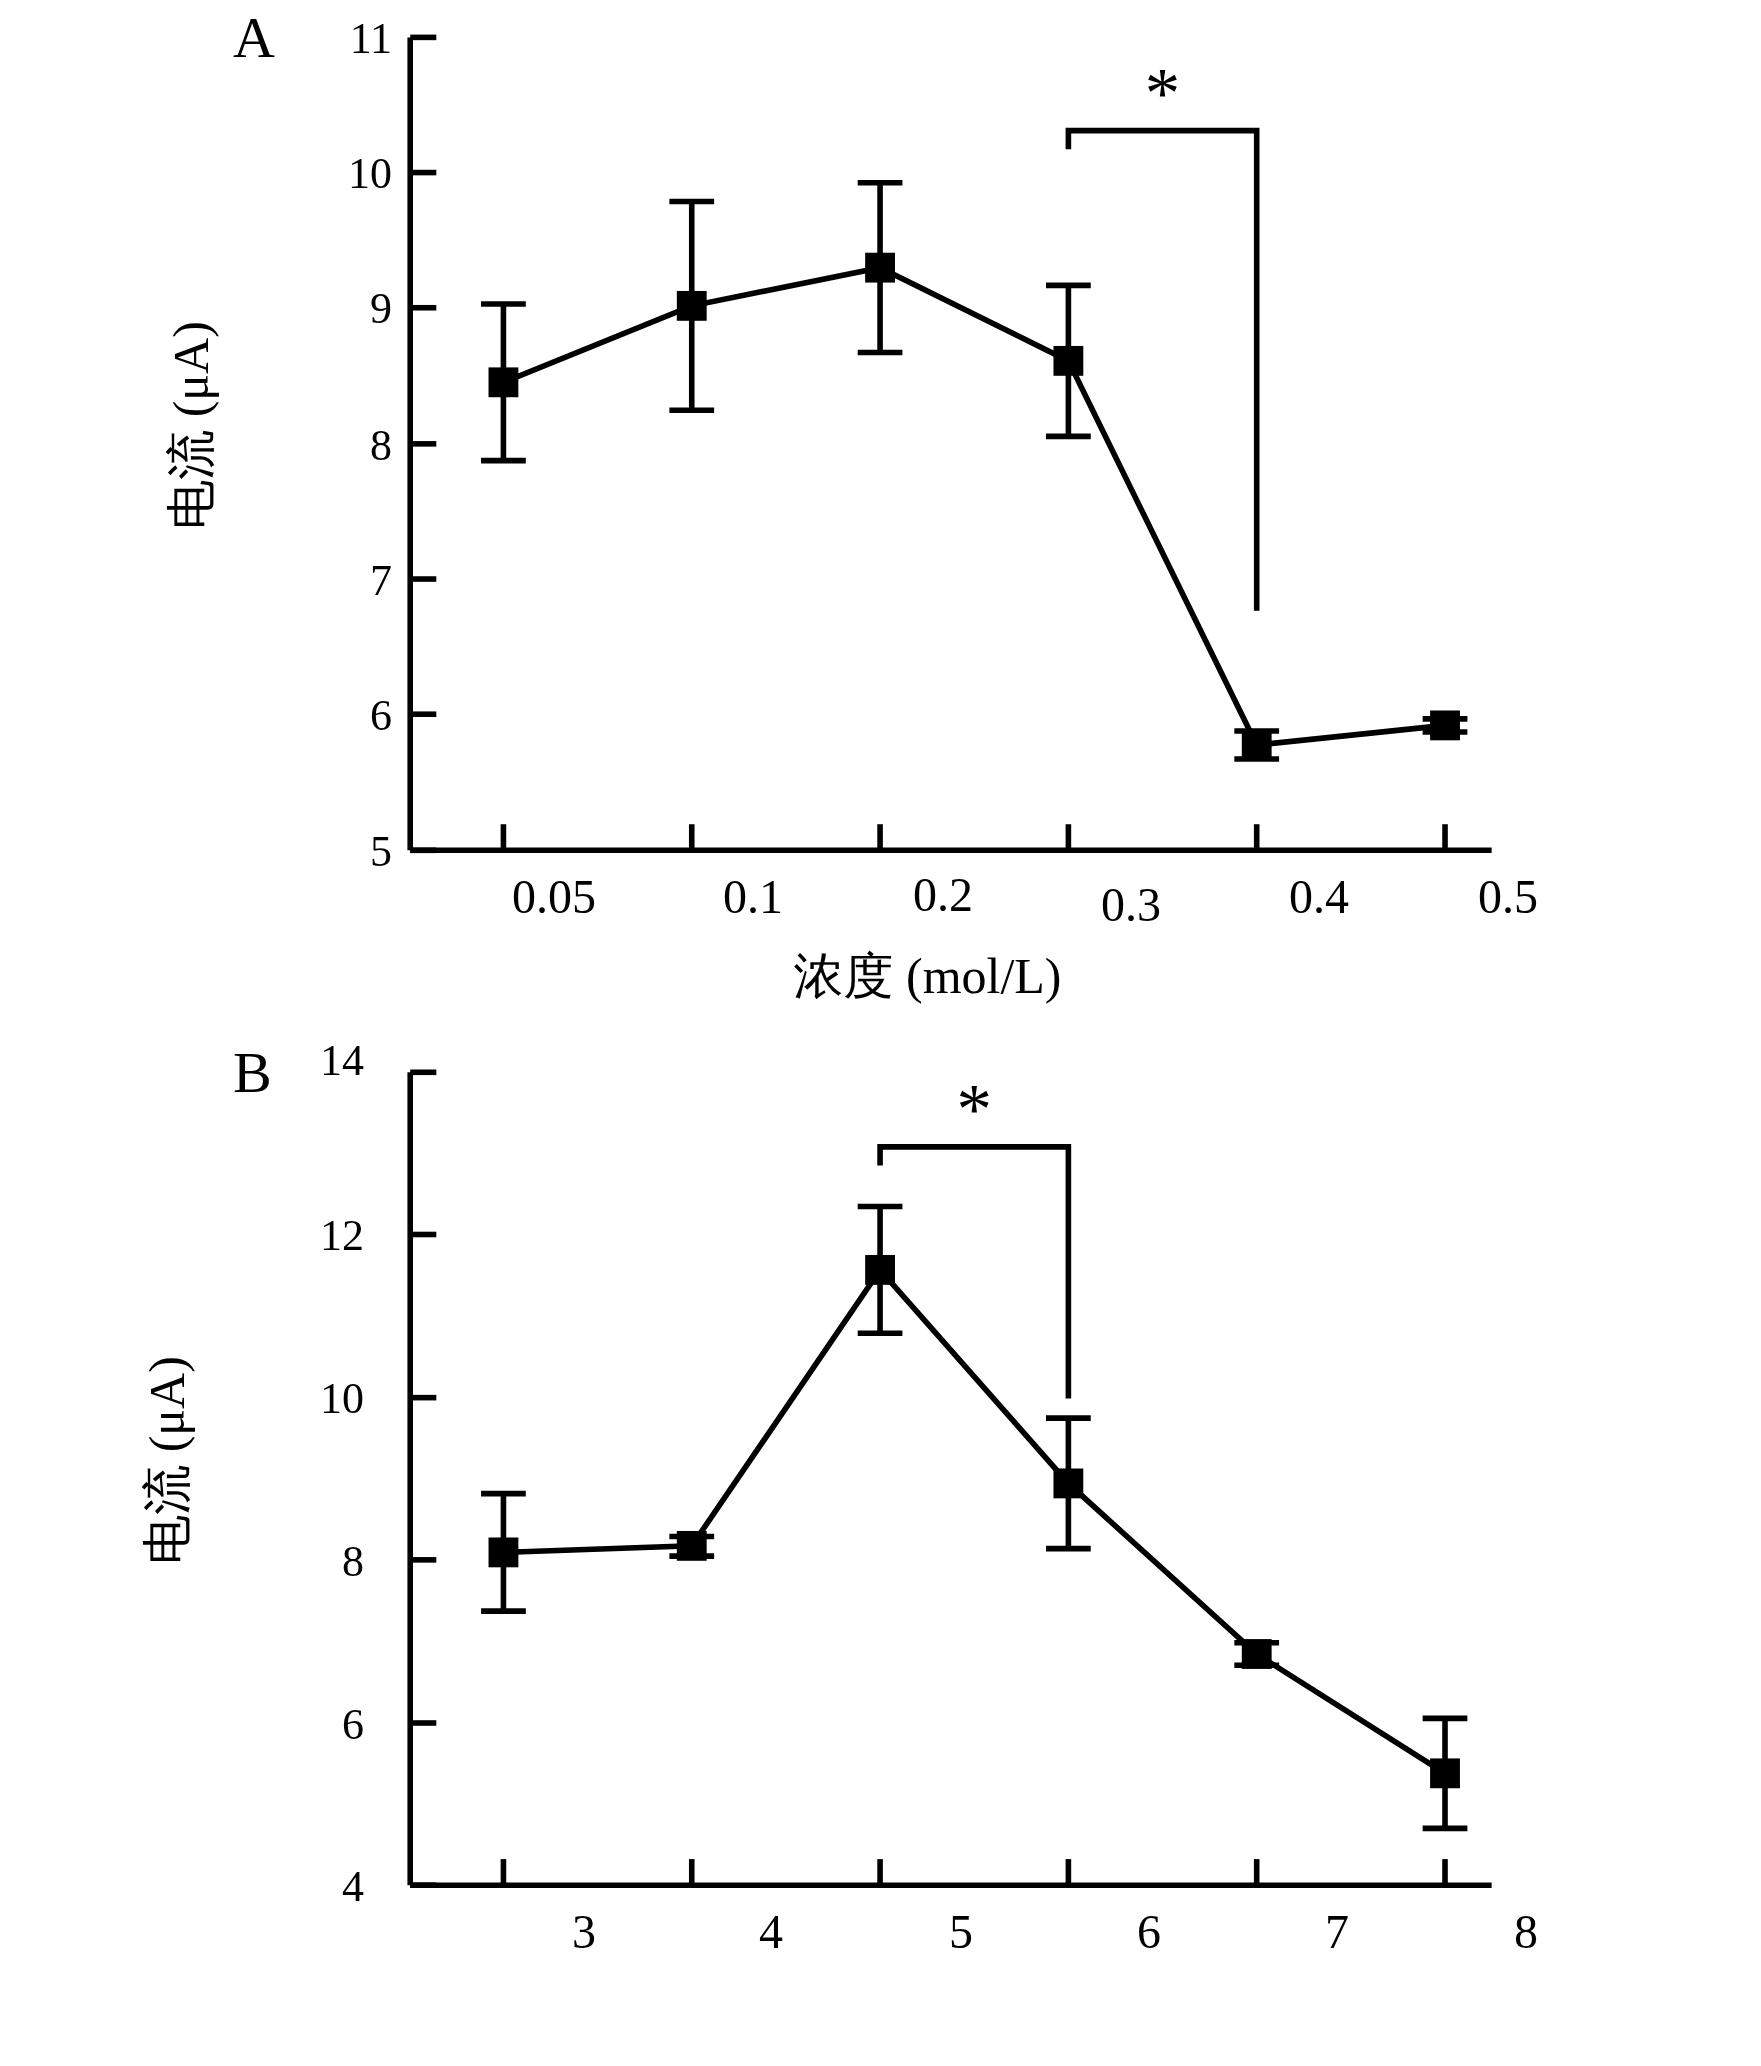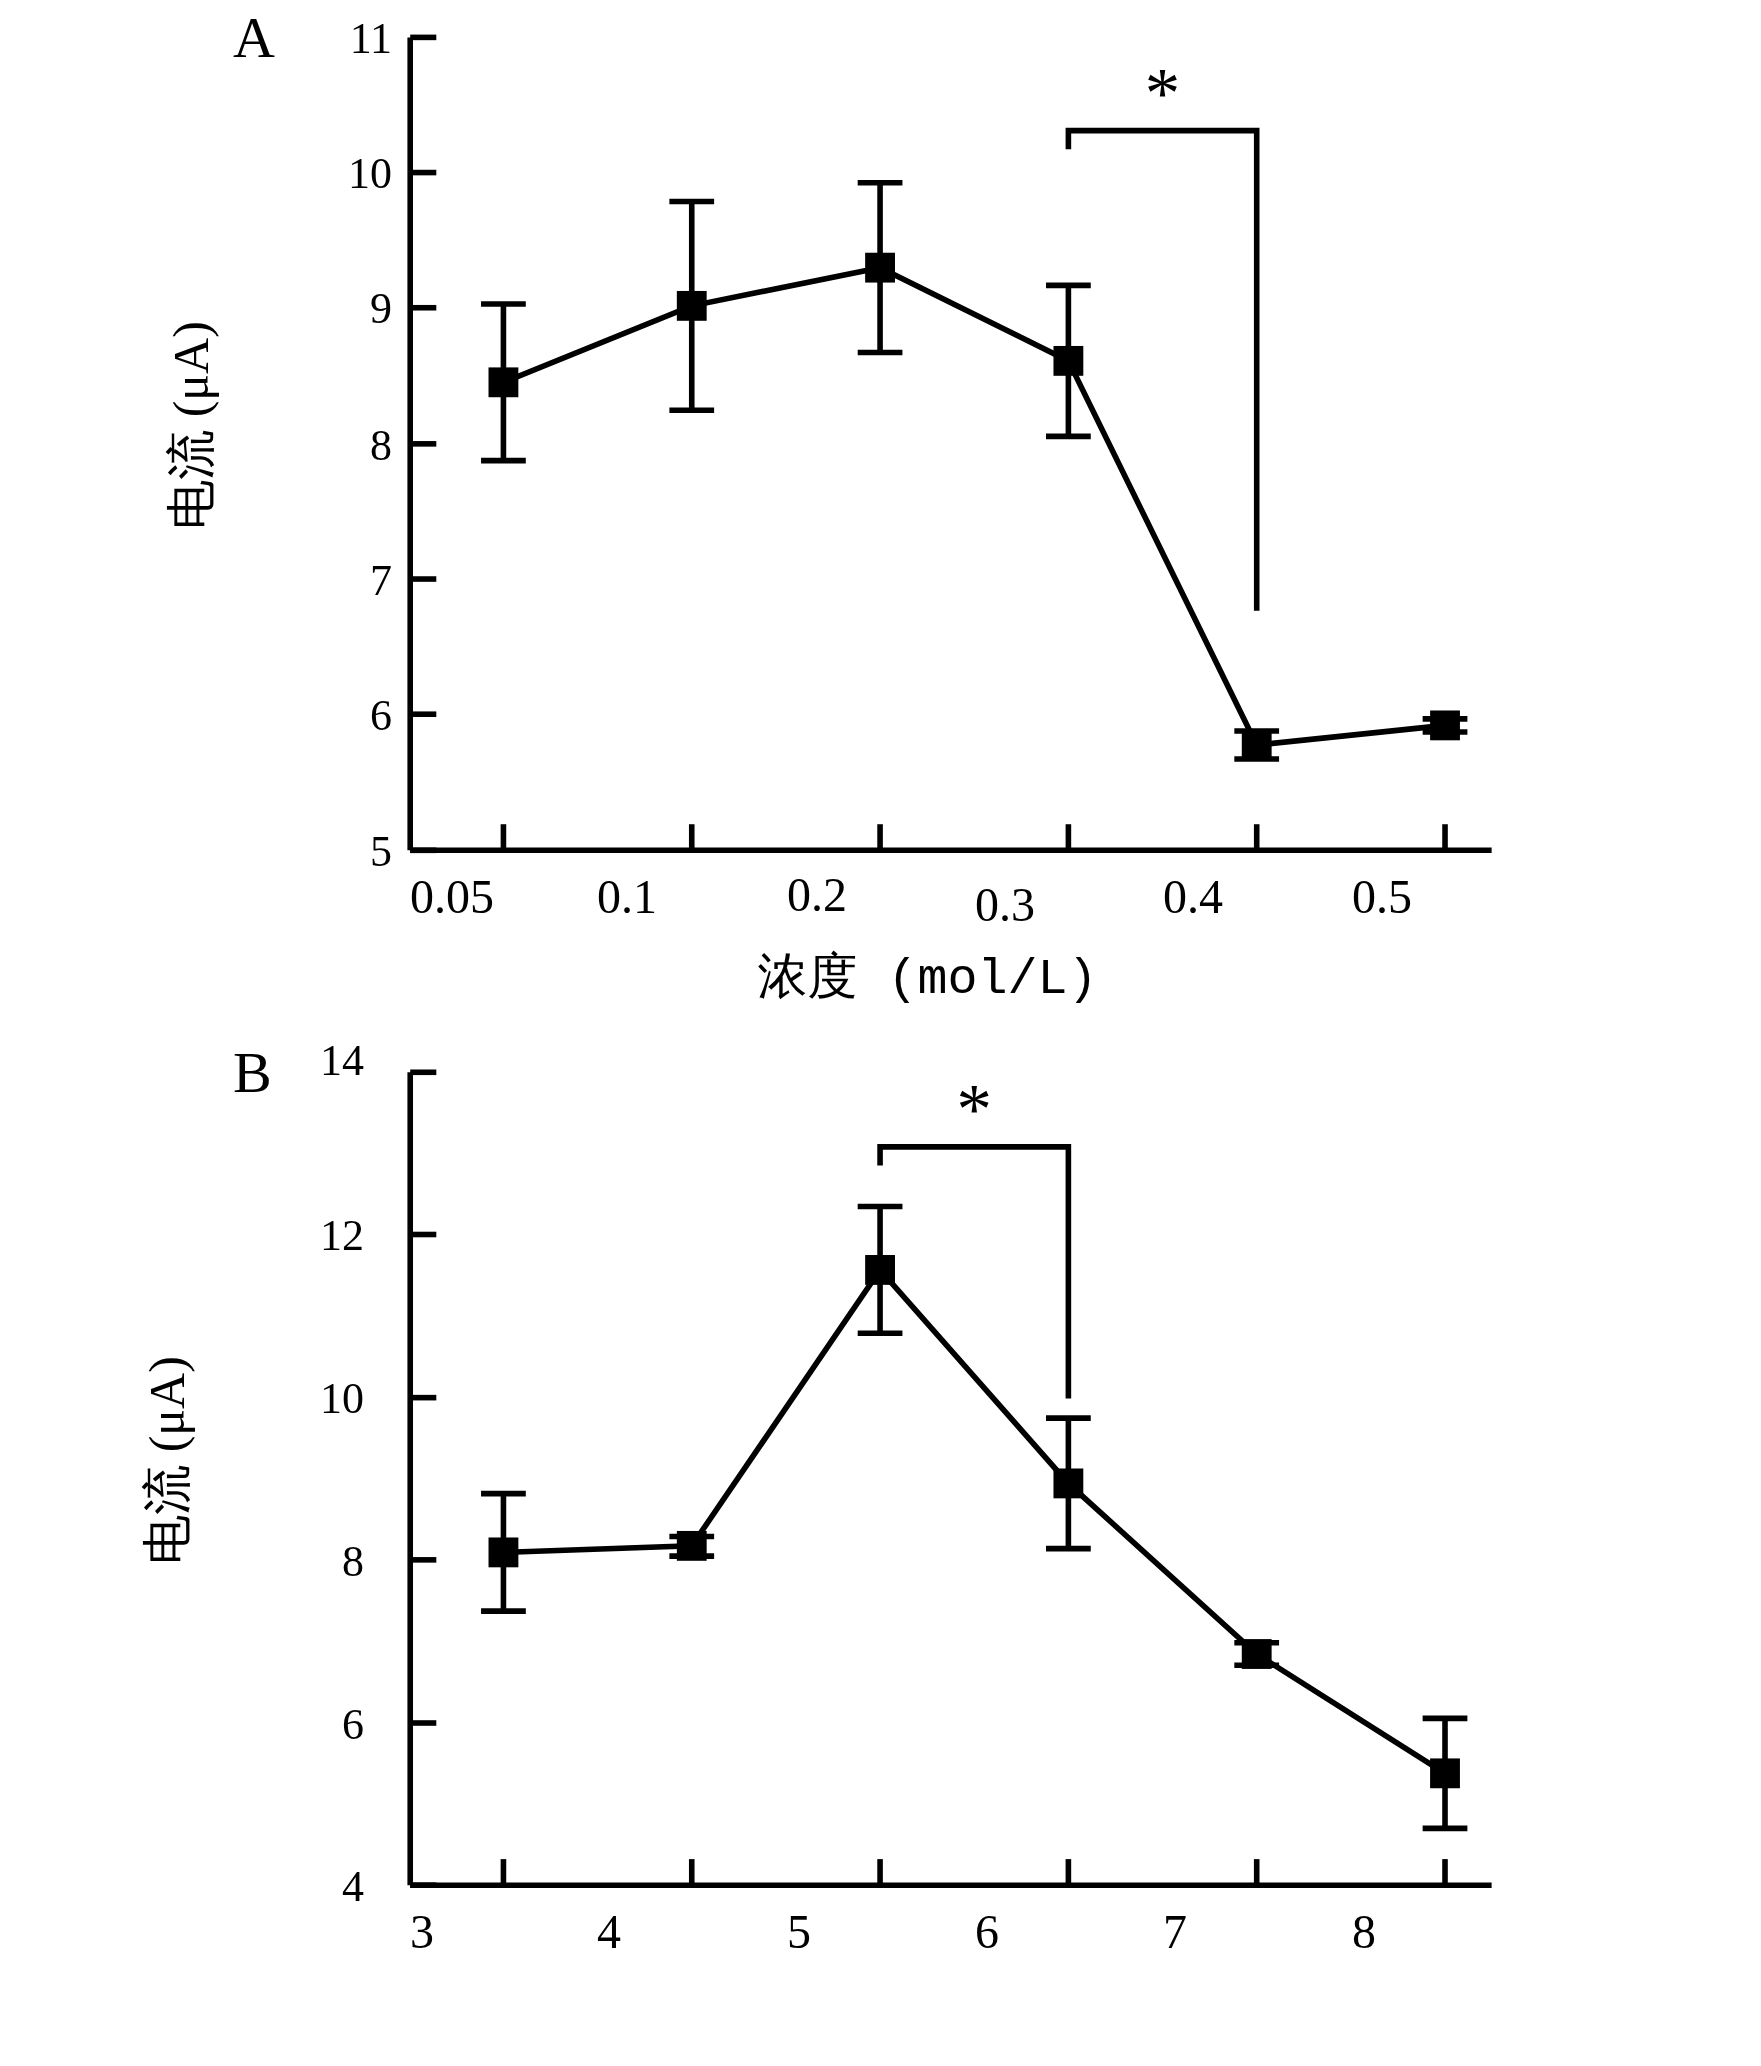--- a/index.html
+++ b/index.html
@@ -54,21 +54,21 @@
     position: absolute;
     font-family: "Liberation Serif", serif;
     font-size: 44px;
     text-align: right;
     white-space: nowrap;
   }
   .xtick-label {
     position: absolute;
     font-family: "Liberation Serif", serif;
     font-size: 48px;
-    text-align: left;
+    text-align: right;
     white-space: nowrap;
   }
   svg { display: block; }
   .plot-svg { position: absolute; left: 0; top: 0; }
 </style>
 </head>
 <body>
 
 <div class="page">
 
@@ -86,21 +86,21 @@
     <div class="ytick-label" style="left:280px; top:690px; width:112px;">6</div>
     <div class="ytick-label" style="left:280px; top:826px; width:112px;">5</div>
 
     <div class="xtick-label" style="left:410px; top:869px; width:186px;">0.05</div>
     <div class="xtick-label" style="left:597px; top:869px; width:186px;">0.1</div>
     <div class="xtick-label" style="left:787px; top:867px; width:186px;">0.2</div>
     <div class="xtick-label" style="left:975px; top:869px; width:186px;margin-top:8px;">0.3</div>
     <div class="xtick-label" style="left:1163px; top:869px; width:186px;">0.4</div>
     <div class="xtick-label" style="left:1352px; top:869px; width:186px;">0.5</div>
 
-    <div class="xlabel" style="left:410px; top:943px; width:1035px;font-family:Liberation Mono, monospace;">浓度 (mol/L)</div>
+    <div class="xlabel" style="left:410px; top:943px; width:1035px;">浓度 (mol/L)</div>
 
     <svg class="plot-svg" width="1762" height="1035" viewBox="0 0 1890 1110">
 
       <line x1="440" y1="912" x2="1600" y2="912" stroke="#000" stroke-width="6"></line>
       <line x1="440" y1="912" x2="440" y2="40" stroke="#000" stroke-width="6"></line>
 
       <g stroke="#000" stroke-width="6">
         <line x1="440" y1="40" x2="468" y2="40"></line>
         <line x1="440" y1="185" x2="468" y2="185"></line>
         <line x1="440" y1="330" x2="468" y2="330"></line>

